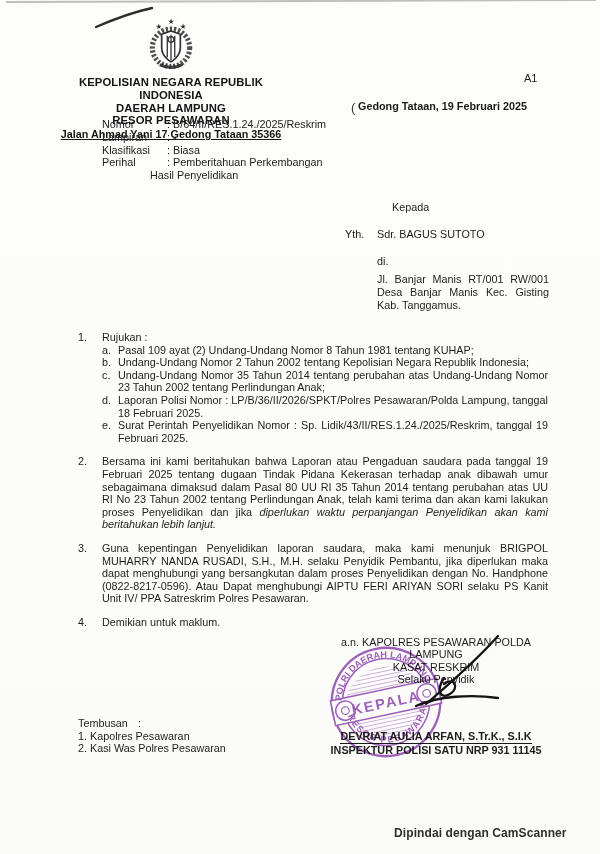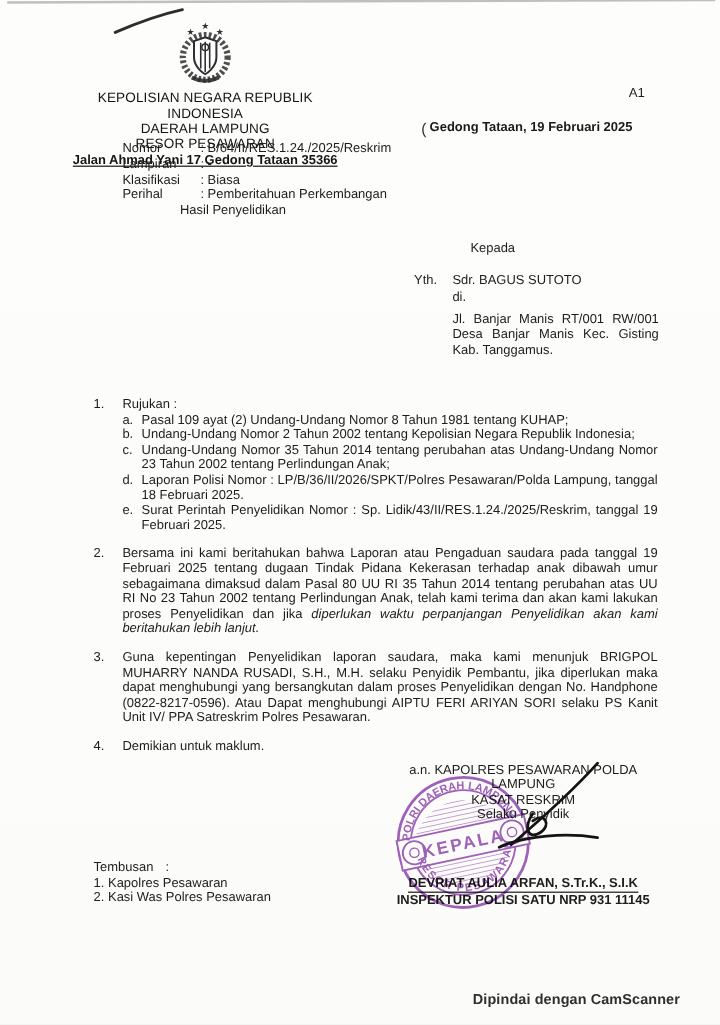--- a/index.html
+++ b/index.html
@@ -12,38 +12,38 @@
     color:#1d1d1d;
     overflow:hidden;
   }
   .scan-edge-top{position:absolute;top:0;left:6px;width:590px;height:2px;background:#8d8d8d;opacity:.55;transform:rotate(-.2deg);}
   .pen-slash{position:absolute;left:94px;top:6px;}
   .stray-mark{position:absolute;left:351px;top:100px;font-size:13px;color:#333;}
 
   
   .letterhead{position:absolute;left:52px;top:16px;width:238px;text-align:center;}
   .logo{width:56px;height:58px;margin:0 auto 2px auto;display:block;}
-  .lh-line{font-size:11.3px;font-weight:400;line-height:12.8px;letter-spacing:.1px;color:#151515;text-align:center;}
+  .lh-line{font-size:11.3px;font-weight:700;line-height:12.8px;letter-spacing:.1px;color:#151515;text-align:center;}
   .lh-address{font-size:10.8px;font-weight:700;text-decoration:underline;margin-top:1px;color:#151515;}
 
   .code-a1{position:absolute;left:524px;top:72px;font-size:11px;color:#222;}
   .dateline{position:absolute;left:358px;top:100px;font-size:10.8px;font-weight:700;color:#1a1a1a;}
 
   
   .meta{position:absolute;left:78px;top:118px;font-size:10.8px;line-height:12.8px;}
   .meta-row{display:flex;padding-left:24px;}
   .meta-label{width:65px;flex:0 0 65px;}
   .meta-cont{padding-left:72px;}
 
   
   .recipient{position:absolute;left:345px;top:201px;font-size:10.8px;line-height:12.8px;}
   .rec-kepada{margin-left:32px;padding-left:15px;}
   .rec-row{display:flex;margin-top:14px;}
   .rec-yth{width:32px;flex:0 0 32px;}
-  .rec-di{margin-left:32px;margin-top:1px;}
+  .rec-di{margin-left:32px;margin-top:14px;}
   .rec-address{margin-left:32px;margin-top:6px;width:172px;text-align:justify;}
 
   
   .body-list{position:absolute;left:78px;top:331px;width:470px;font-size:10.8px;line-height:12.6px;}
   .item{display:flex;margin-bottom:11px;}
   .item-num{width:24px;flex:0 0 24px;}
   .item-text{flex:1;text-align:justify;}
   .sub{display:flex;}
   .sub-letter{width:16px;flex:0 0 16px;}
   .sub-text{flex:1;text-align:justify;}

